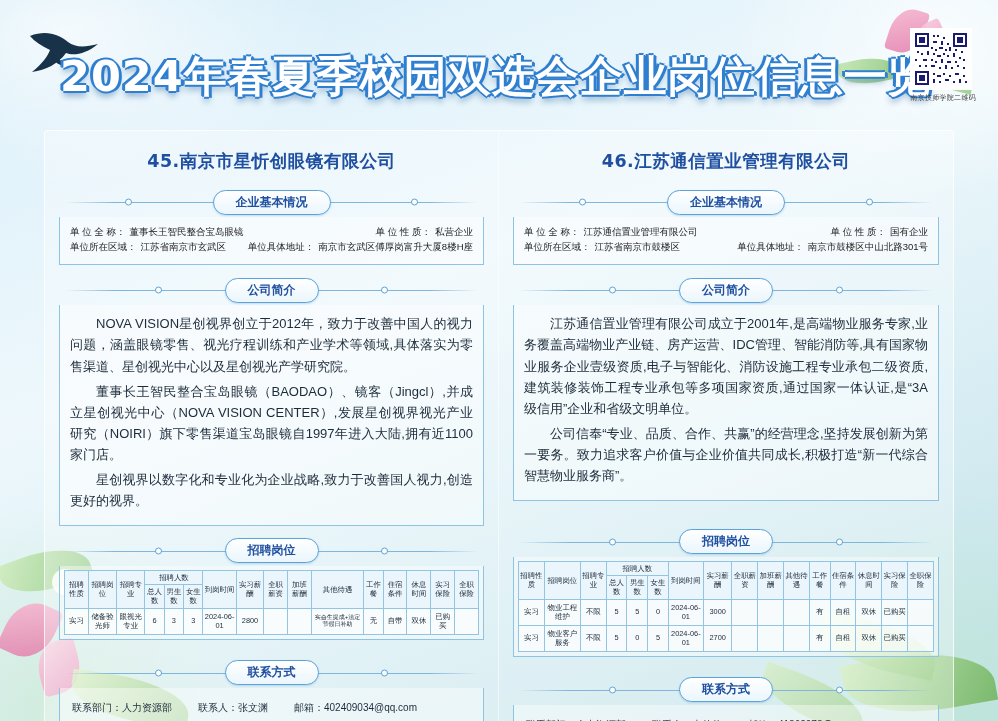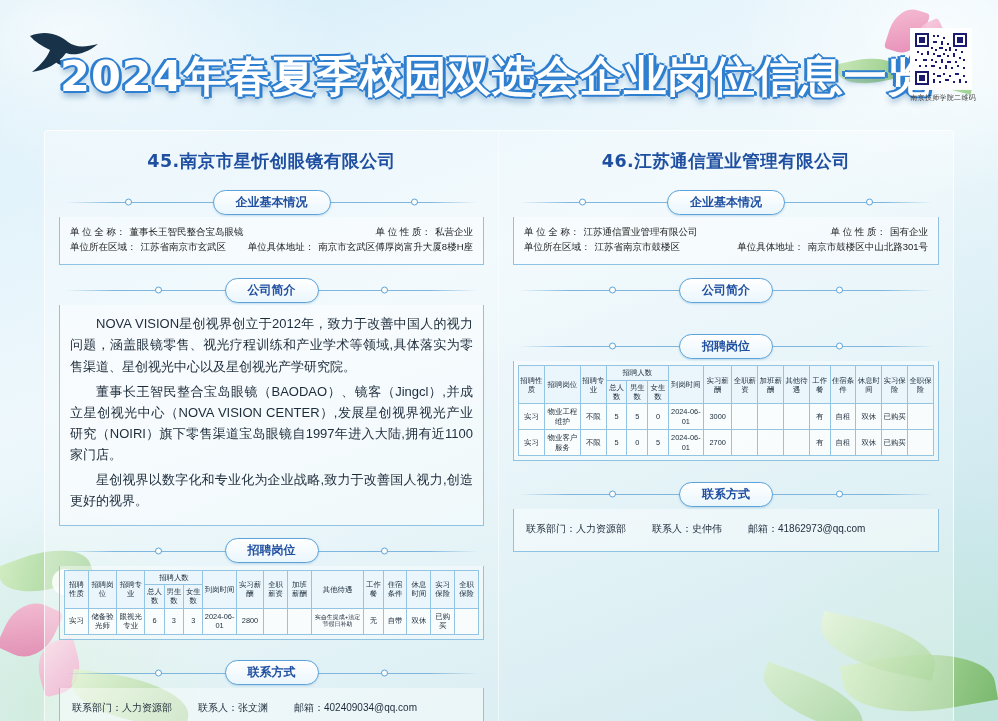--- a/index.html
+++ b/index.html
@@ -385,20 +385,24 @@
         </div>
       </div>
 
       <div class="sec">
         <div class="sec-head">
           <div class="sec-line"></div>
           <div class="sec-dot" style="left:96px;"></div>
           <div class="sec-dot" style="right:96px;"></div>
           <div class="sec-pill">公司简介</div>
         </div>
+        <div class="sec-body intro" style="min-height:116px;">
+          <p>江苏通信置业管理有限公司成立于2001年,是高端物业服务专家,业务覆盖高端物业产业链、房产运营、IDC管理、智能消防等,具有国家物业服务企业壹级资质,电子与智能化、消防设施工程专业承包二级资质,建筑装修装饰工程专业承包等多项国家资质,通过国家一体认证,是“3A级信用”企业和省级文明单位。</p>
+          <p>公司信奉“专业、品质、合作、共赢”的经营理念,坚持发展创新为第一要务。致力追求客户价值与企业价值共同成长,积极打造“新一代综合智慧物业服务商”。</p>
+        </div>
       </div>
 
       <div class="sec" style="margin-top:26px;">
         <div class="sec-head">
           <div class="sec-line"></div>
           <div class="sec-dot" style="left:96px;"></div>
           <div class="sec-dot" style="right:96px;"></div>
           <div class="sec-pill">招聘岗位</div>
         </div>
         <div class="sec-body" style="padding:4px;">

